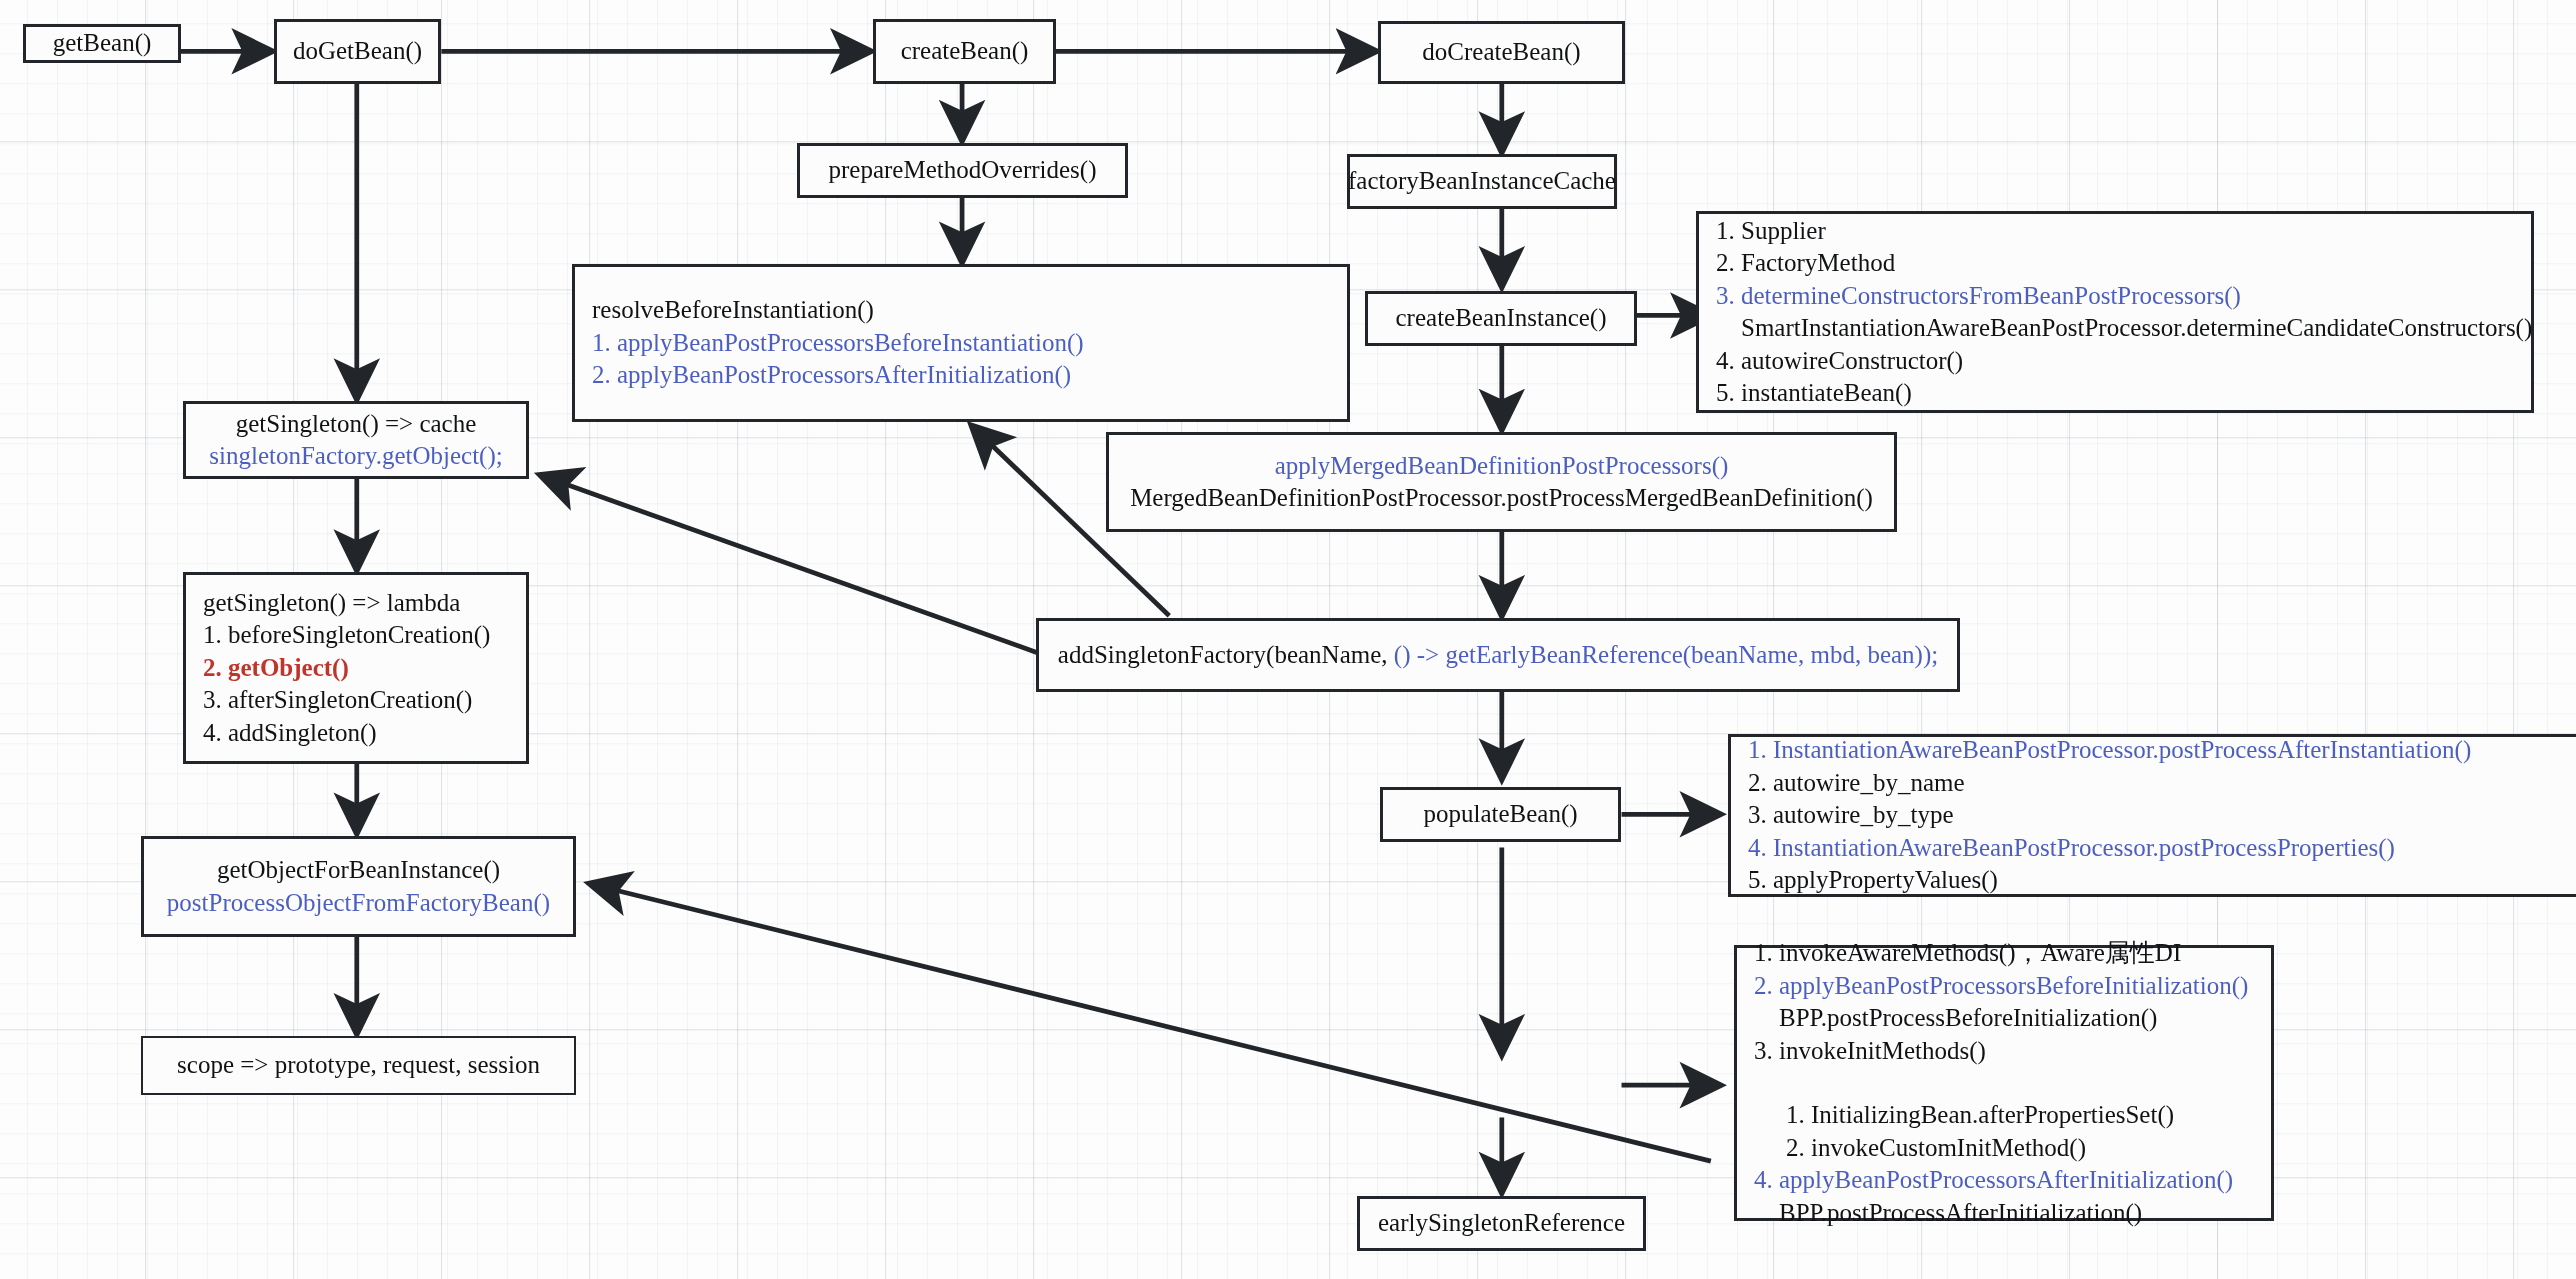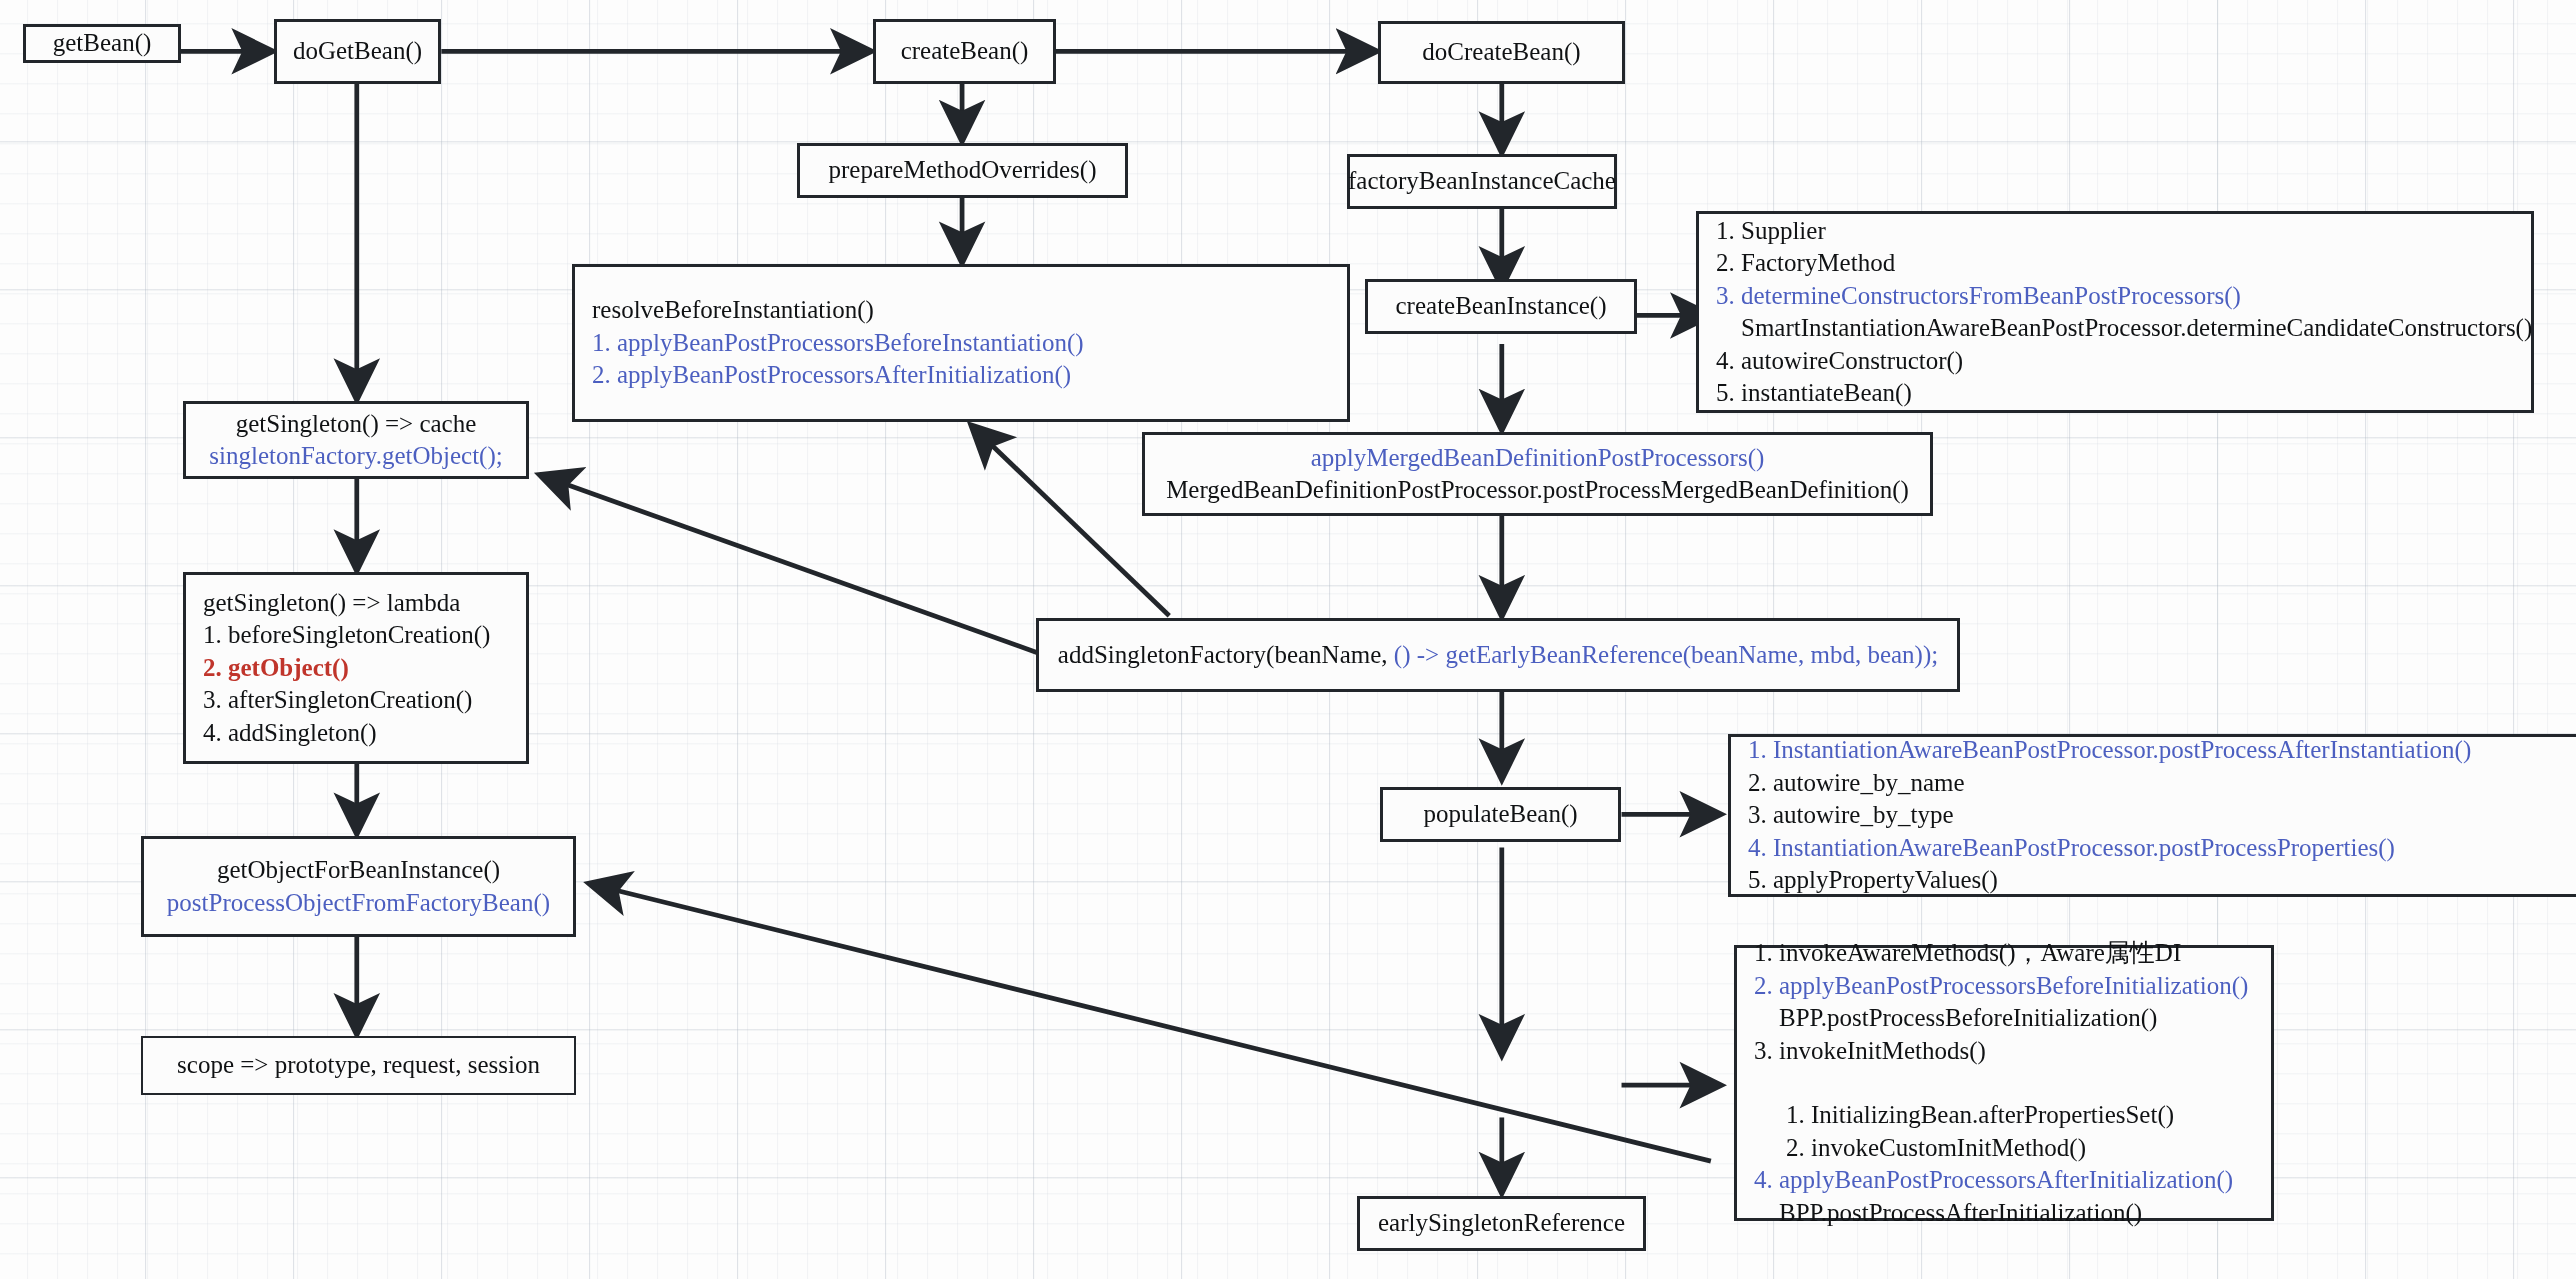--- a/index.html
+++ b/index.html
@@ -131,39 +131,39 @@
   <div class="node center t26" style="left:1347px;top:154px;width:270px;height:55px;">
     <span class="ln">factoryBeanInstanceCache</span>
   </div>
 
   <div class="node left t26 pad" style="left:572px;top:264px;width:778px;height:158px;">
     <span class="ln">resolveBeforeInstantiation()</span>
     <span class="ln blue">1. applyBeanPostProcessorsBeforeInstantiation()</span>
     <span class="ln blue">2. applyBeanPostProcessorsAfterInitialization()</span>
   </div>
 
-  <div class="node center t26" style="left:1365px;top:279px;width:272px;height:55px;">
+  <div class="node center t26" style="left:1365px;top:291px;width:272px;height:55px;">
     <span class="ln">createBeanInstance()</span>
   </div>
 
   <div class="node left t26 pad" style="left:1696px;top:211px;width:838px;height:202px;">
     <span class="ln">1. Supplier</span>
     <span class="ln">2. FactoryMethod</span>
     <span class="ln blue">3. determineConstructorsFromBeanPostProcessors()</span>
     <span class="ln" style="padding-left:25px;">SmartInstantiationAwareBeanPostProcessor.determineCandidateConstructors()</span>
     <span class="ln">4. autowireConstructor()</span>
     <span class="ln">5. instantiateBean()</span>
   </div>
 
   <div class="node center t26" style="left:183px;top:401px;width:346px;height:78px;">
     <span class="ln">getSingleton() =&gt; cache</span>
     <span class="ln blue">singletonFactory.getObject();</span>
   </div>
 
-  <div class="node center t26" style="left:1142px;top:432px;width:791px;height:84px;">
+  <div class="node center t26" style="left:1106px;top:432px;width:791px;height:100px;">
     <span class="ln blue">applyMergedBeanDefinitionPostProcessors()</span>
     <span class="ln">MergedBeanDefinitionPostProcessor.postProcessMergedBeanDefinition()</span>
   </div>
 
   <div class="node left t26 pad" style="left:183px;top:572px;width:346px;height:192px;">
     <span class="ln">getSingleton() =&gt; lambda</span>
     <span class="ln">1. beforeSingletonCreation()</span>
     <span class="ln red">2. getObject()</span>
     <span class="ln">3. afterSingletonCreation()</span>
     <span class="ln">4. addSingleton()</span>

